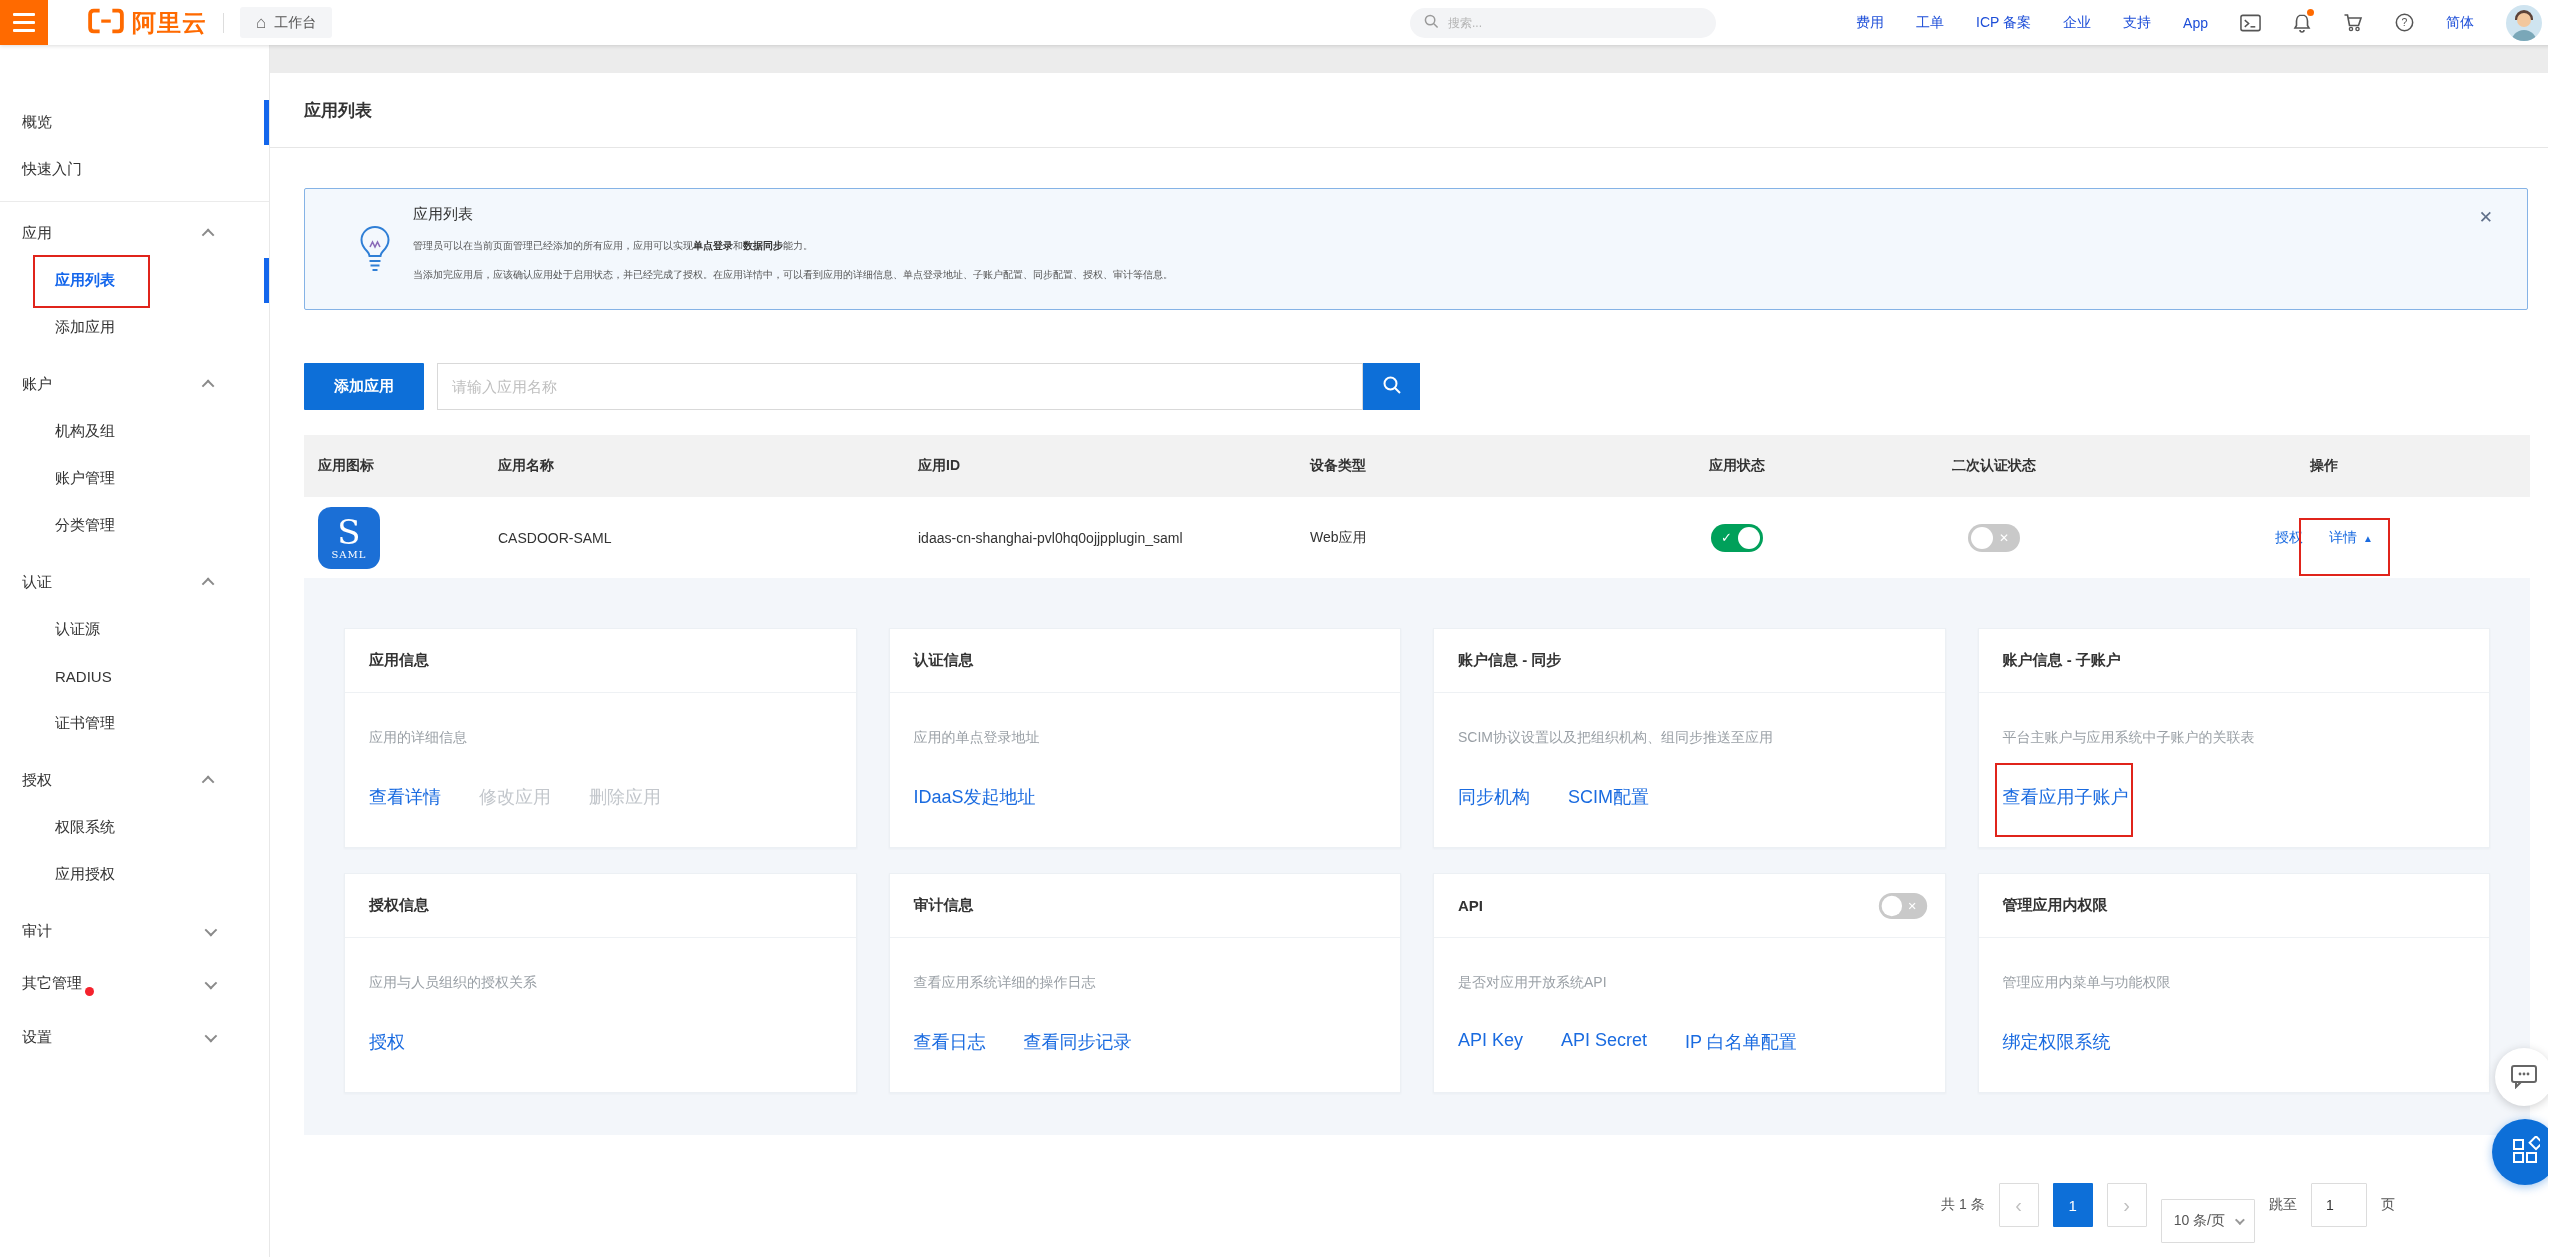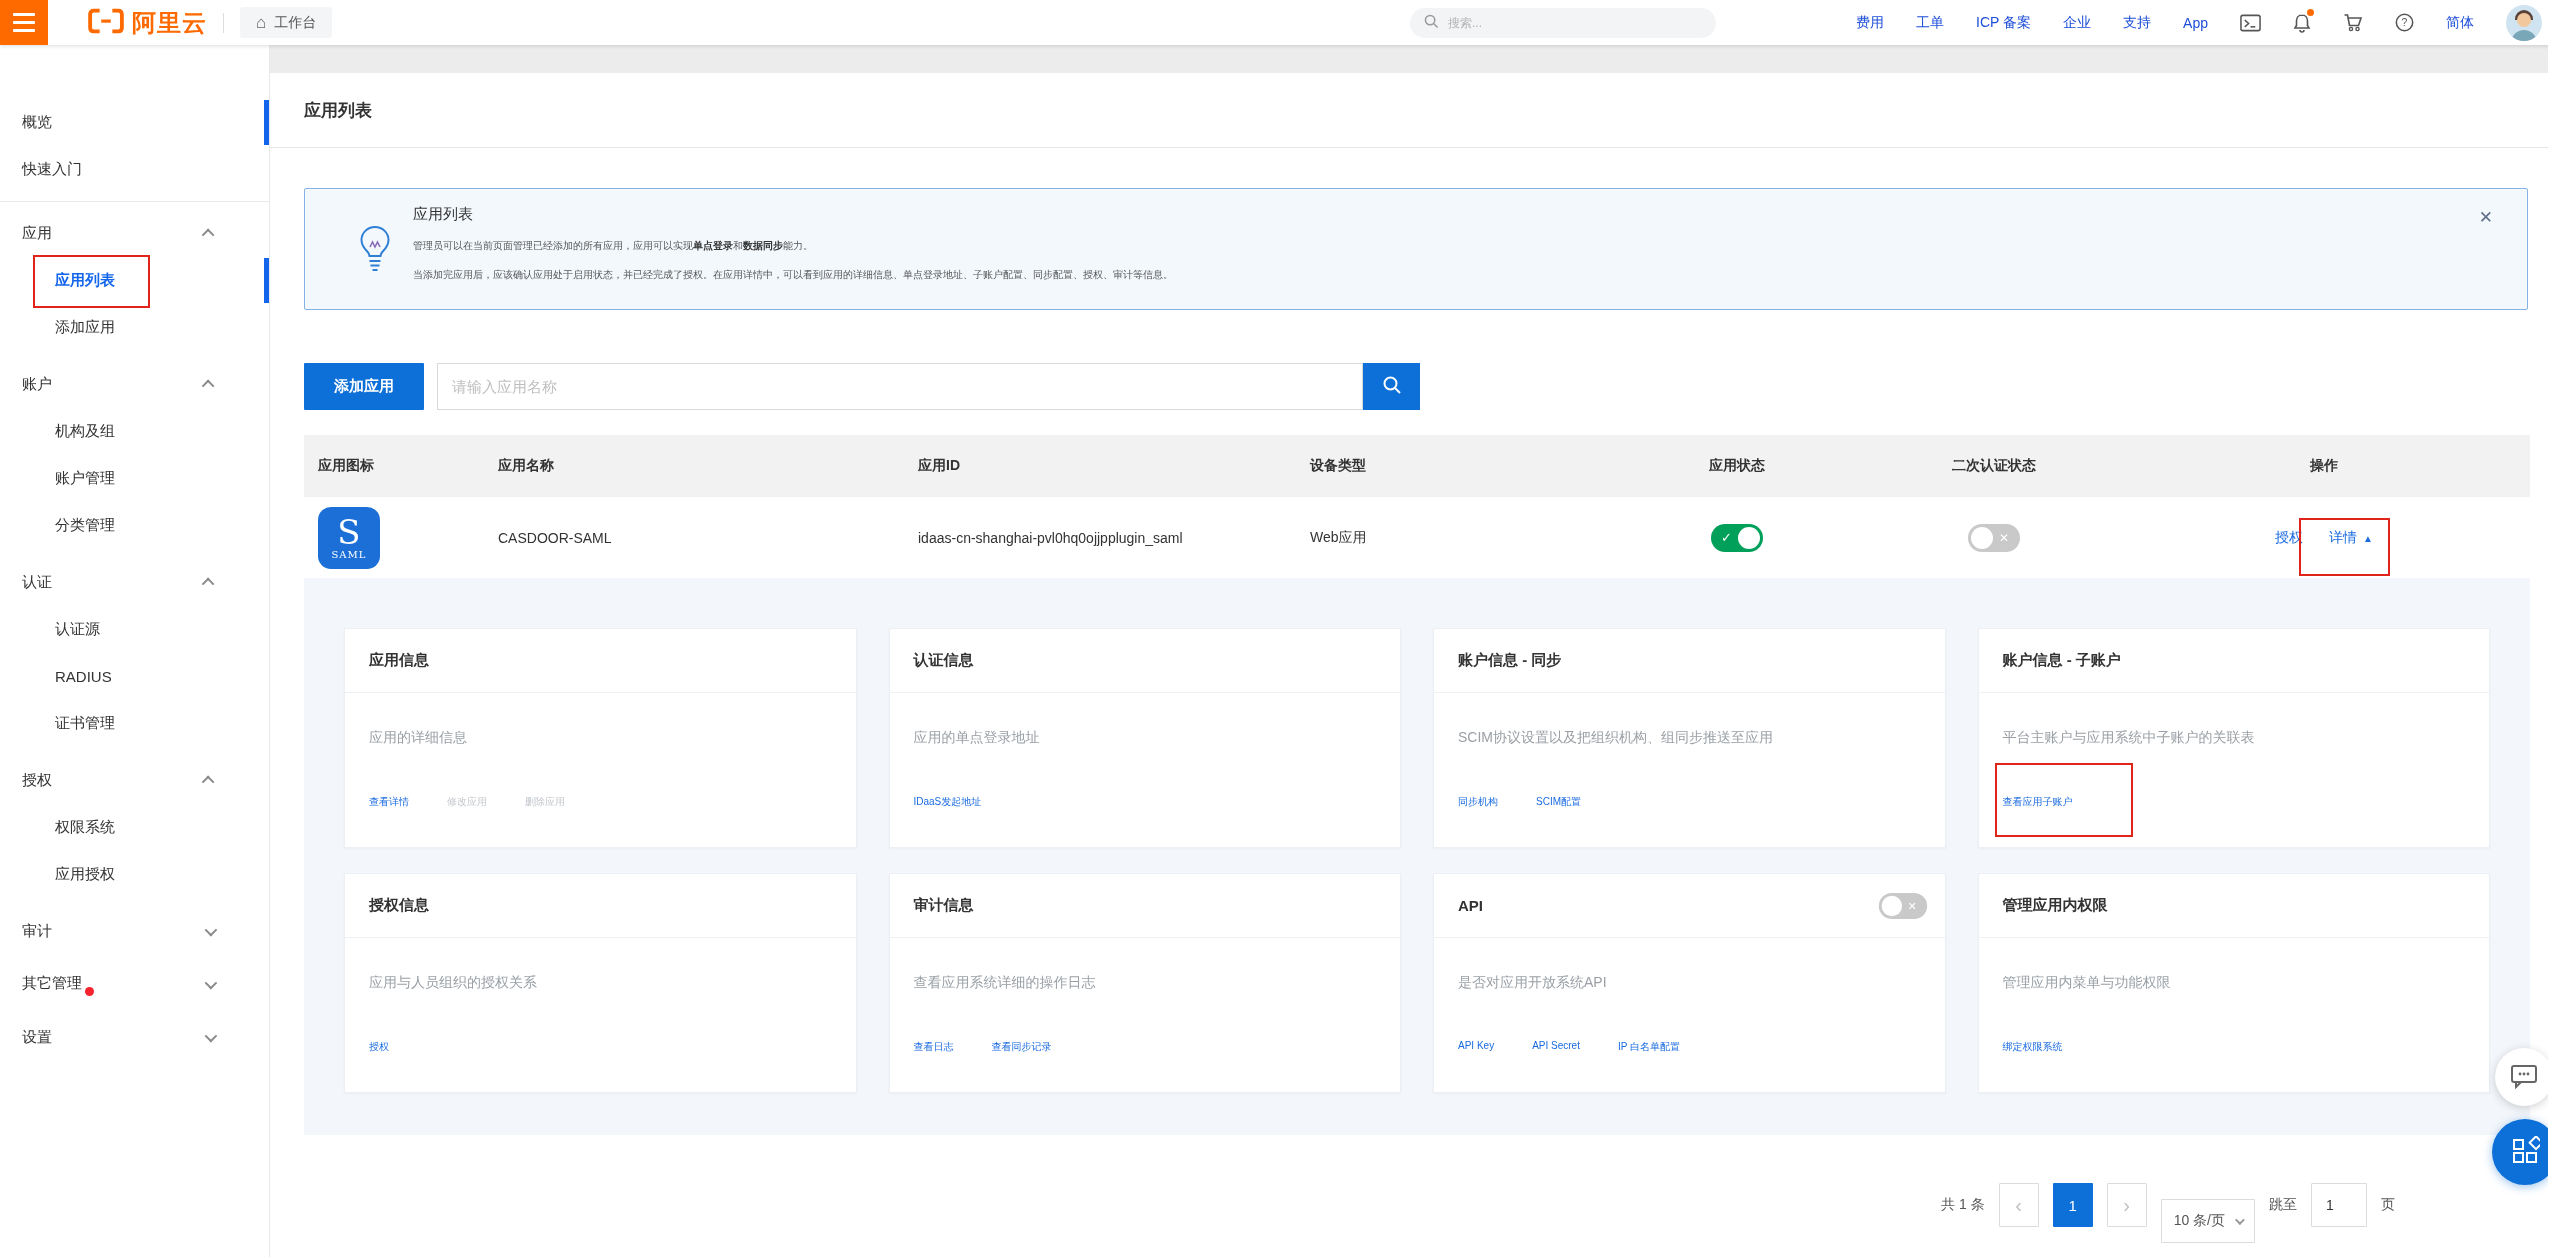--- a/index.html
+++ b/index.html
@@ -109,21 +109,21 @@
   .action-links .lnk { cursor:pointer; white-space:nowrap; }
   .tri-up { font-size:10px; margin-left:6px; color:#1a6be0; }
 
   
   .panel { position:absolute; left:34px; top:533px; width:2226px; height:557px; background:#f3f6fa; padding:50px 40px 0 40px; }
   .cards { display:grid; grid-template-columns:repeat(4,1fr); gap:25px 32px; }
   .card { background:#fff; height:220px; border:1px solid #ecf0f4; position:relative; box-shadow:0 1px 2px rgba(31,56,88,.04); }
   .card-header { height:64px; border-bottom:1px solid #eef1f4; display:flex; align-items:center;
                  padding:0 16px 0 24px; font-size:15px; font-weight:bold; color:#333; }
   .card-desc { margin:34px 24px 0 24px; font-size:14px; color:#9aa0a6; line-height:21px; }
-  .card-links { position:absolute; left:24px; bottom:38px; display:flex; gap:38px; font-size:10px; color:#1a6be0; }
+  .card-links { position:absolute; left:24px; bottom:38px; display:flex; gap:38px; font-size:18px; color:#1a6be0; }
   .card-links .lnk { cursor:pointer; white-space:nowrap; }
   .lnk.disabled { color:#c3c7cc; cursor:default; }
   .hdr-toggle { margin-left:auto; }
 
   
   .pagination { position:absolute; top:1137px; left:0; right:165px; height:46px; display:flex;
                 justify-content:flex-end; align-items:center; gap:14px; font-size:14px; color:#555; }
   .pg-btn { width:40px; height:44px; border:1px solid #dcdcdc; background:#fff; display:flex; align-items:center;
             justify-content:center; color:#c0c0c0; font-size:20px; cursor:pointer; border-radius:1px; }
   .pg-current { width:40px; height:44px; background:#0d6fd8; color:#fff; display:flex; align-items:center;

